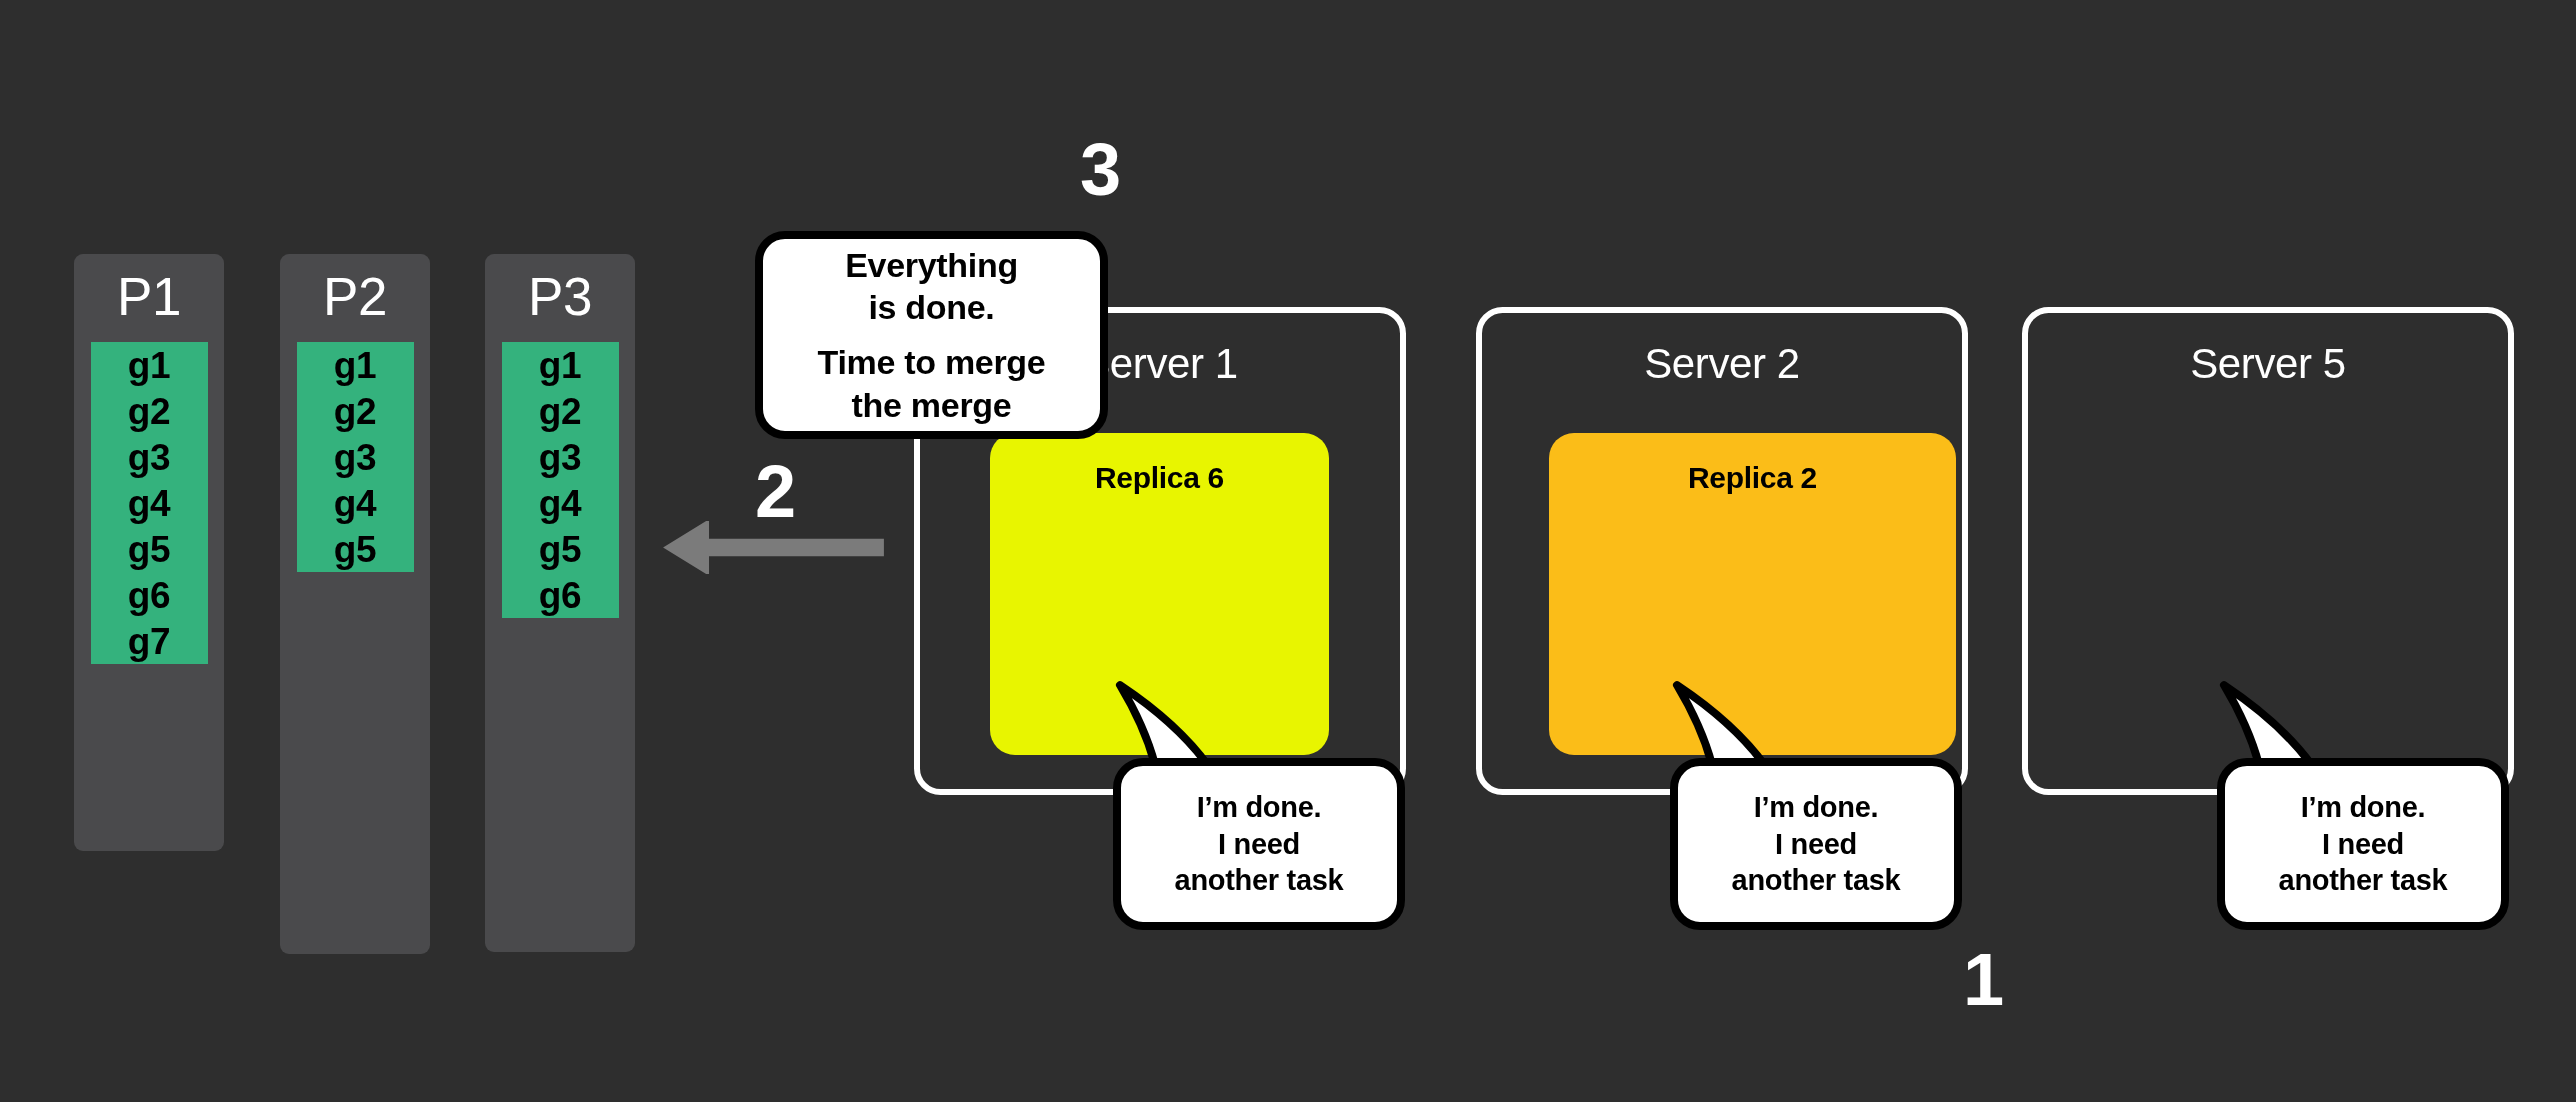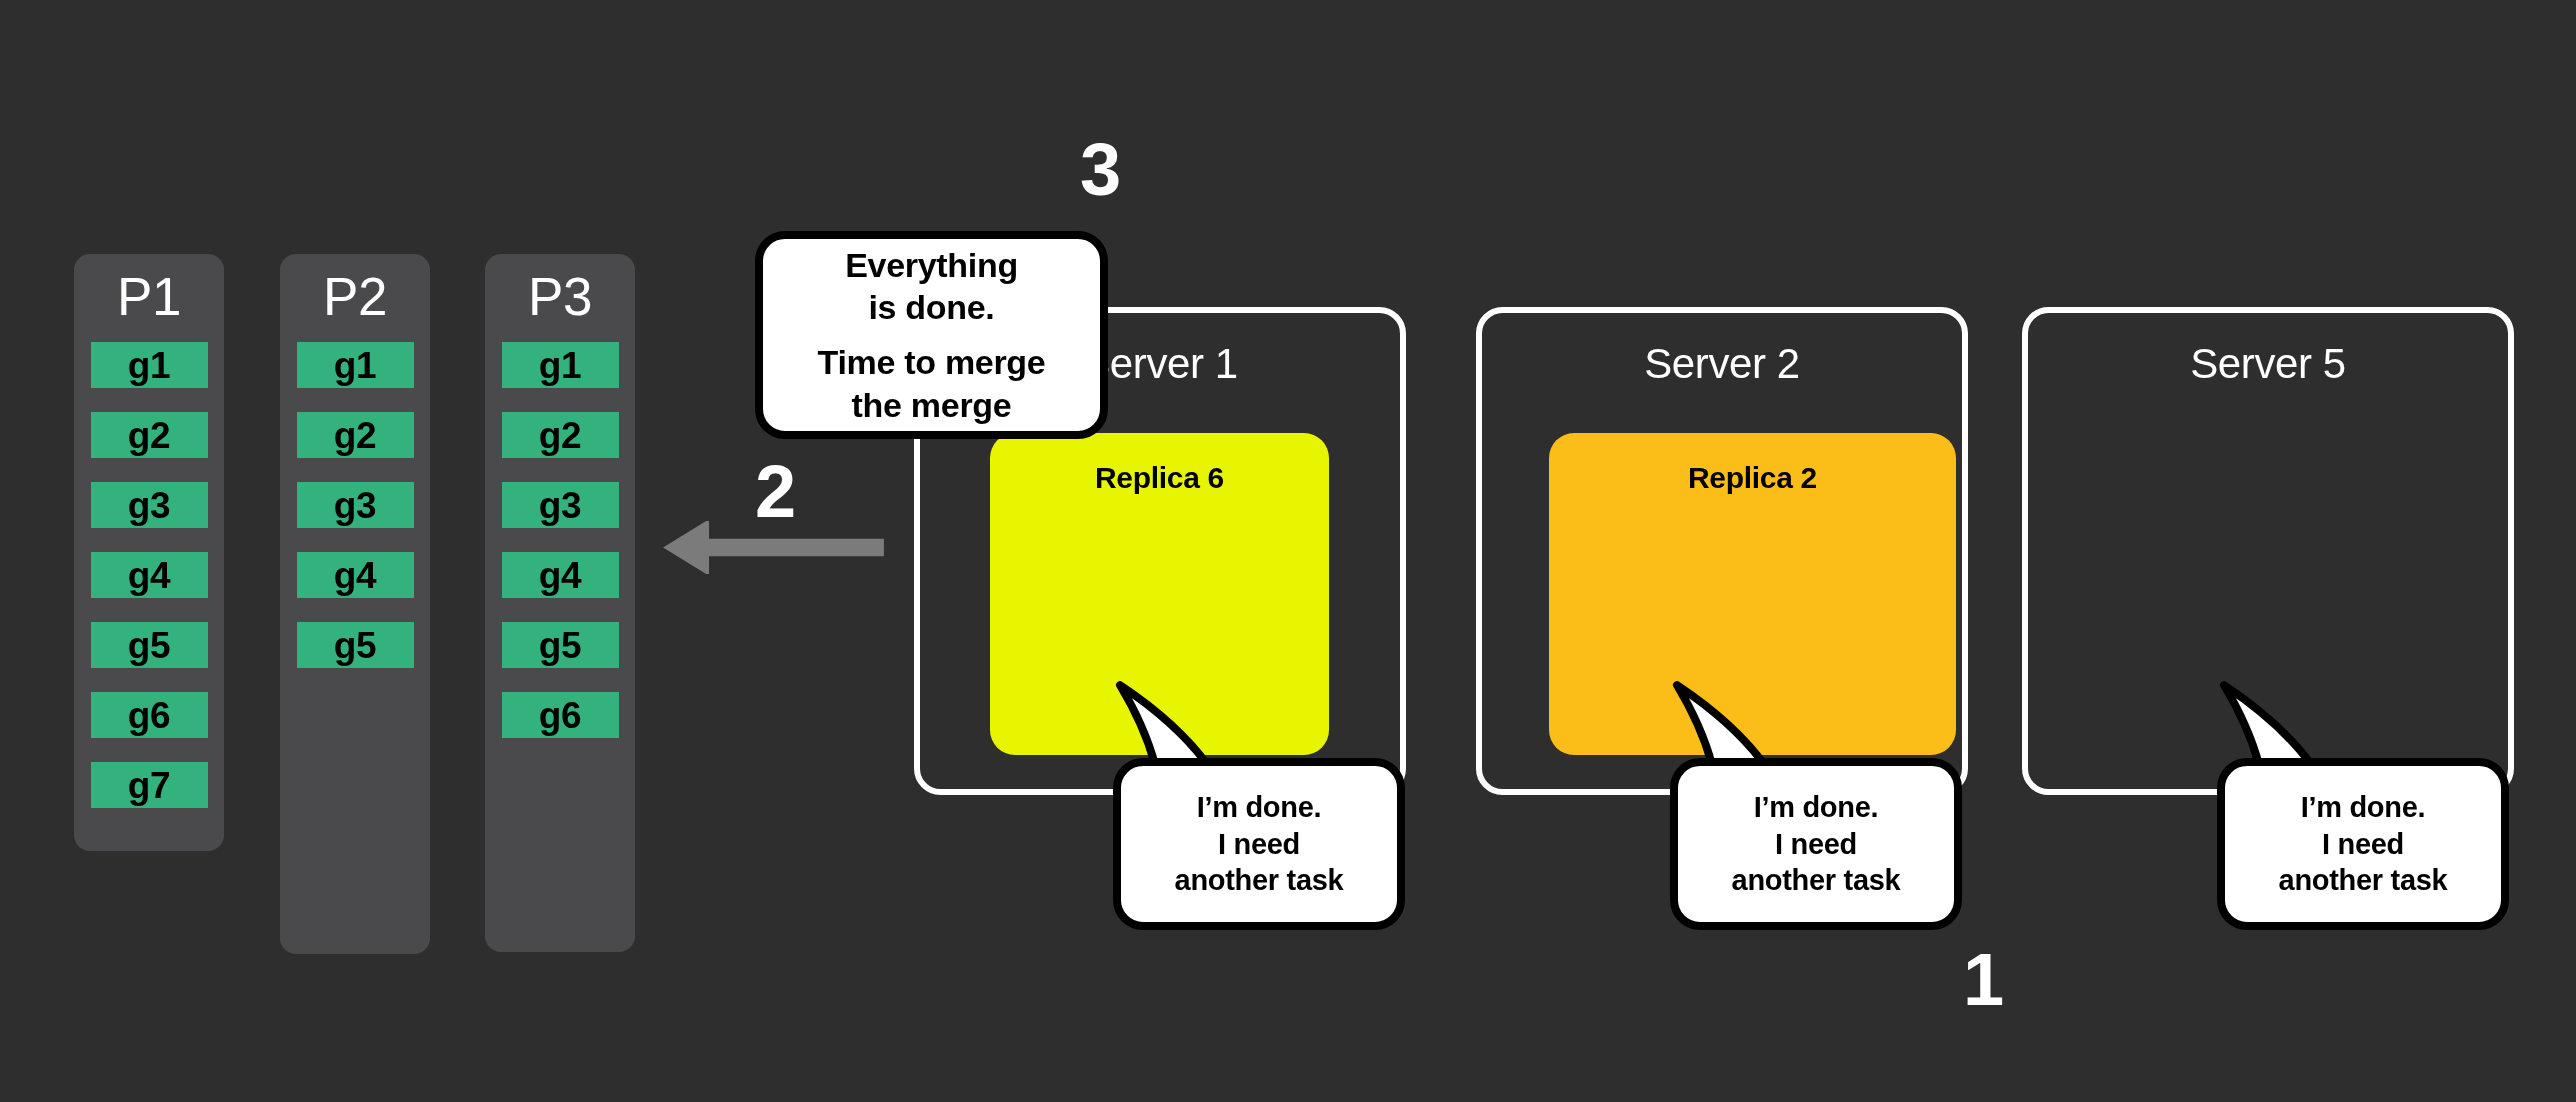--- a/index.html
+++ b/index.html
@@ -13,40 +13,40 @@
     height: 1102px;
     background: #2e2e2e;
     overflow: hidden;
     font-family: "Liberation Sans", sans-serif;
   }
 
   
   .partition {
     position: absolute;
     background: #4a4a4c;
-    border-radius: 16px;
+    border-radius: 9px;
     display: flex;
     flex-direction: column;
     align-items: center;
     box-sizing: border-box;
     padding-top: 16px;
   }
   .partition-title {
     color: #ffffff;
     font-size: 53px;
     font-weight: 400;
     line-height: 1;
     letter-spacing: -0.4px;
     margin-bottom: 19.4px;
     user-select: none;
   }
   .chunk-list {
     display: flex;
     flex-direction: column;
-    gap: 24px;
+    gap: 0;
     width: 100%;
     align-items: center;
     justify-content: center;
   }
   .chunk {
     width: 78%;
     height: 46px;
     background: #34b27d;
     color: #000000;
     font-size: 37px;

